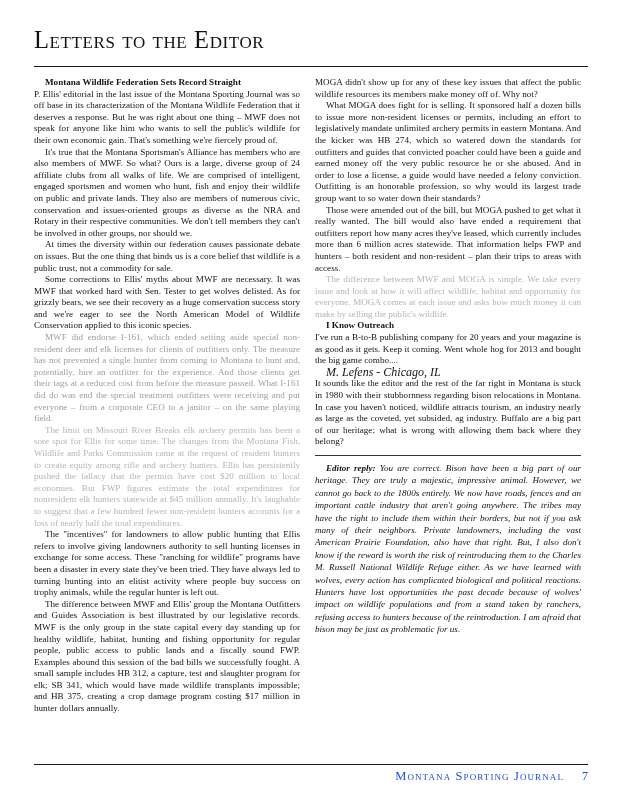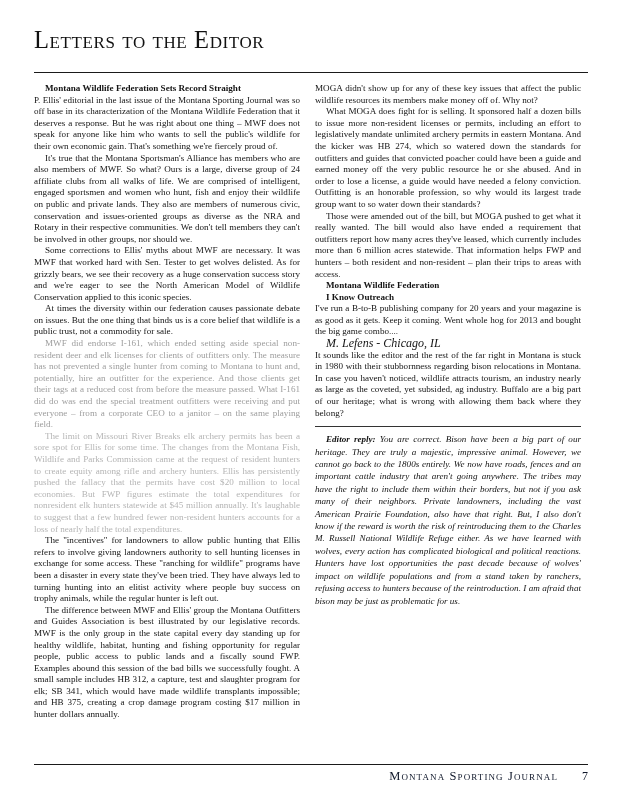--- a/index.html
+++ b/index.html
@@ -20,21 +20,21 @@
     height: 800px;
     box-sizing: border-box;
     padding: 26px 30px 20px 34px;
   }
   .masthead {
     font-variant: small-caps;
     font-family: "Liberation Serif", serif;
     font-size: 24.5px;
     letter-spacing: 0.6px;
     color: #111;
-    margin: 0 0 18px 0;
+    margin: 0 0 12px 0;
     font-weight: normal;
     white-space: nowrap;
   }
   .rule {
     border: 0;
     border-top: 1.3px solid #1a1a1a;
     margin: 2px 0 10px 0;
   }
   .columns {
     display: flex;
@@ -105,25 +105,25 @@
   }
   .footer-rule {
     border: 0;
     border-top: 1.2px solid #1a1a1a;
     margin: 0 0 4px 0;
   }
   .footer-row {
     display: flex;
     justify-content: flex-end;
     align-items: baseline;
-    gap: 24px;
+    gap: 18px;
     font-variant: small-caps;
     font-size: 12.5px;
     letter-spacing: 1.1px;
-    color: #0f172a;
+    color: #1d4ed8;
   }
   .footer-pageno {
     font-variant: normal;
     font-size: 12px;
     letter-spacing: 0;
     font-weight: normal;
   }
 </style>
 </head>
 <body>
@@ -132,33 +132,33 @@
 
   <h1 class="masthead">Letters to the Editor</h1>
   <hr class="rule">
 
   <div class="columns">
 
     <div class="col">
       <p class="subhead">Montana Wildlife Federation Sets Record Straight</p>
       <p class="noind">P. Ellis' editorial in the last issue of the Montana Sporting Journal was so off base in its characterization of the Montana Wildlife Federation that it deserves a response. But he was right about one thing – MWF does not speak for anyone like him who wants to sell the public's wildlife for their own economic gain. That's something we're fiercely proud of.</p>
       <p>It's true that the Montana Sportsman's Alliance has members who are also members of MWF. So what? Ours is a large, diverse group of 24 affiliate clubs from all walks of life. We are comprised of intelligent, engaged sportsmen and women who hunt, fish and enjoy their wildlife on public and private lands. They also are members of numerous civic, conservation and issues-oriented groups as diverse as the NRA and Rotary in their respective communities. We don't tell members they can't be involved in other groups, nor should we.</p>
+      <p>At times the diversity within our federation causes passionate debate on issues. But the one thing that binds us is a core belief that wildlife is a public trust, not a commodity for sale.</p>
       <p>Some corrections to Ellis' myths about MWF are necessary. It was MWF that worked hard with Sen. Tester to get wolves delisted. As for grizzly bears, we see their recovery as a huge conservation success story and we're eager to see the North American Model of Wildlife Conservation applied to this iconic species.</p>
-      <p>At times the diversity within our federation causes passionate debate on issues. But the one thing that binds us is a core belief that wildlife is a public trust, not a commodity for sale.</p>
       <p class="faded">MWF did endorse I-161, which ended setting aside special non-resident deer and elk licenses for clients of outfitters only. The measure has not prevented a single hunter from coming to Montana to hunt and, potentially, hire an outfitter for the experience. And those clients get their tags at a reduced cost from before the measure passed. What I-161 did do was end the special treatment outfitters were receiving and put everyone – from a corporate CEO to a janitor – on the same playing field.</p>
       <p class="faded2">The limit on Missouri River Breaks elk archery permits has been a sore spot for Ellis for some time. The changes from the Montana Fish, Wildlife and Parks Commission came at the request of resident hunters to create equity among rifle and archery hunters. Ellis has persistently pushed the fallacy that the permits have cost $20 million to local economies. But FWP figures estimate the total expenditures for nonresident elk hunters statewide at $45 million annually. It's laughable to suggest that a few hundred fewer non-resident hunters accounts for a loss of nearly half the total expenditures.</p>
       <p>The "incentives" for landowners to allow public hunting that Ellis refers to involve giving landowners authority to sell hunting licenses in exchange for some access. These "ranching for wildlife" programs have been a disaster in every state they've been tried. They have always led to turning hunting into an elitist activity where people buy success on trophy animals, while the regular hunter is left out.</p>
       <p>The difference between MWF and Ellis' group the Montana Outfitters and Guides Association is best illustrated by our legislative records. MWF is the only group in the state capital every day standing up for healthy wildlife, habitat, hunting and fishing opportunity for regular people, public access to public lands and a fiscally sound FWP. Examples abound this session of the bad bills we successfully fought. A small sample includes HB 312, a capture, test and slaughter program for elk; SB 341, which would have made wildlife transplants impossible; and HB 375, creating a crop damage program costing $17 million in hunter dollars annually.</p>
     </div>
 
     <div class="col">
       <p class="noind">MOGA didn't show up for any of these key issues that affect the public wildlife resources its members make money off of. Why not?</p>
       <p>What MOGA does fight for is selling. It sponsored half a dozen bills to issue more non-resident licenses or permits, including an effort to legislatively mandate unlimited archery permits in eastern Montana. And the kicker was HB 274, which so watered down the standards for outfitters and guides that convicted poacher could have been a guide and earned money off the very public resource he or she abused. And in order to lose a license, a guide would have needed a felony conviction. Outfitting is an honorable profession, so why would its largest trade group want to so water down their standards?</p>
       <p>Those were amended out of the bill, but MOGA pushed to get what it really wanted. The bill would also have ended a requirement that outfitters report how many acres they've leased, which currently includes more than 6 million acres statewide. That information helps FWP and hunters – both resident and non-resident – plan their trips to areas with access.</p>
-      <p class="byline">Montana Wildlife Federation</p>
+      <p class="faded2">The difference between MWF and MOGA is simple. We take every issue and look at how it will affect wildlife, habitat and opportunity for everyone. MOGA comes at each issue and asks how much money it can make by selling the public's wildlife.</p>
 
       <p class="subhead subhead-sp">I Know Outreach</p>
       <p class="noind">I've run a B-to-B publishing company for 20 years and your magazine is as good as it gets. Keep it coming. Went whole hog for 2013 and bought the big game combo....</p>
       <p class="sig-italic">M. Lefens - Chicago, IL</p>
 
       <p class="noind">It sounds like the editor and the rest of the far right in Montana is stuck in 1980 with their stubbornness regarding bison relocations in Montana. In case you haven't noticed, wildlife attracts tourism, an industry nearly as large as the coveted, yet subsided, ag industry. Buffalo are a big part of our heritage; what is wrong with allowing them back where they belong?</p>
 
       <hr class="divider-line">
       <p class="editor-reply lead"><b>Editor reply:</b> <span>You are correct. Bison have been a big part of our heritage. They are truly a majestic, impressive animal. However, we cannot go back to the 1800s entirely. We now have roads, fences and an important cattle industry that aren't going anywhere. The tribes may have the right to include them within their borders, but not if you ask many of their neighbors. Private landowners, including the vast American Prairie Foundation, also have that right. But, I also don't know if the reward is worth the risk of reintroducing them to the Charles M. Russell National Wildlife Refuge either. As we have learned with wolves, every action has complicated biological and political reactions. Hunters have lost opportunities the past decade because of wolves' impact on wildlife populations and from a stand taken by ranchers, refusing access to hunters because of the reintroduction. I am afraid that bison may be just as problematic for us.</span></p>
     </div>

